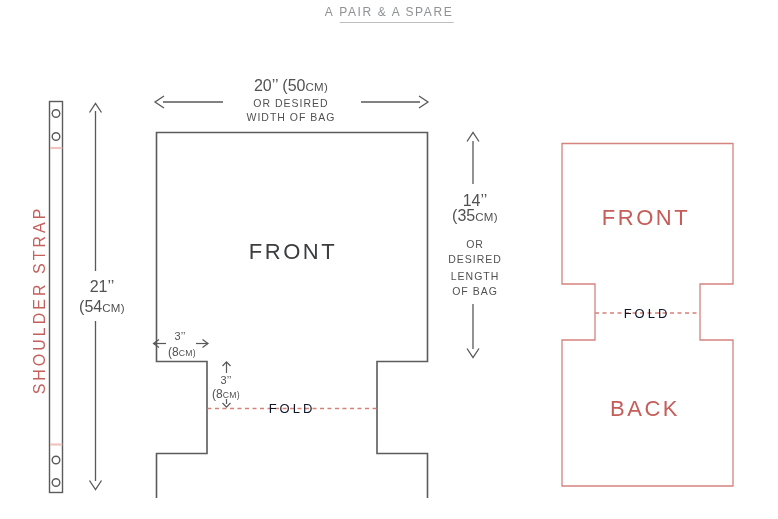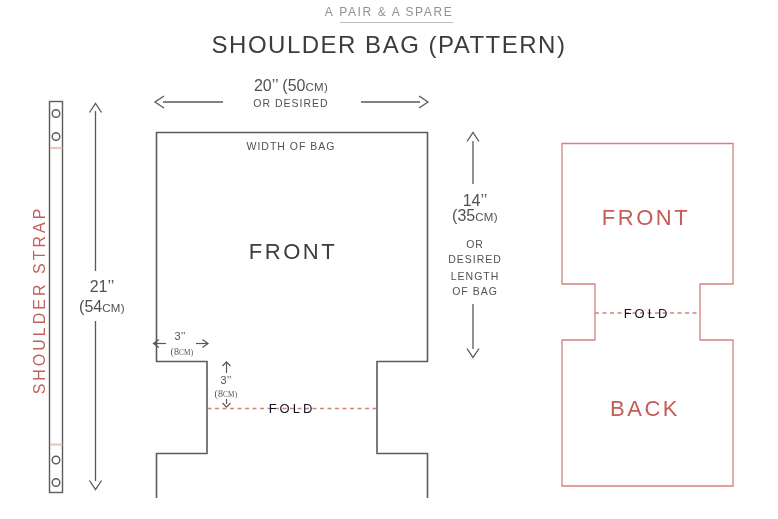--- a/index.html
+++ b/index.html
@@ -17,21 +17,21 @@
   .brand .prefix{margin-right:5px;}
   .brand .rest{border-bottom:1px solid #bcbec0;padding-bottom:3px;}
   .title{font-size:24px;letter-spacing:1.5px;color:#3c3c3e;}
   .strap-label{
     font-size:16px;letter-spacing:3px;color:#c4615d;
     transform:translate(-50%,-50%) rotate(-90deg);
   }
   .dim-lg{font-size:16px;color:#515153;}
   .dim-sm{font-size:10.5px;letter-spacing:1px;color:#515153;}
   .dim-xs{font-size:11px;color:#515153;}
-  .dim-xxs{font-size:10px;color:#515153;font-family:Liberation Serif, serif;}
+  .dim-xxs{font-size:12px;color:#515153;}
   .unit{font-size:0.72em;letter-spacing:0.3px;text-align:right;}
   .part-label{font-size:22px;letter-spacing:2.5px;color:#3c3d3f;}
   .part-label-red{font-size:22px;letter-spacing:2.5px;color:#c55d59;}
   .fold-label{font-size:13px;letter-spacing:3px;color:#0f172a;}
 </style>
 </head>
 <body>
 
 <div id="stage">
 
@@ -91,36 +91,35 @@
 
     <path d="M562,143.5 L733,143.5 L733,284 L700,284 L700,340 L733,340 L733,486
          L562,486 L562,340 L595,340 L595,284 L562,284 Z" stroke="#d4837d" stroke-width="1.3" fill="none"></path>
 
     <line x1="595" y1="313" x2="700" y2="313" stroke="#d28379" stroke-width="1.3" stroke-dasharray="4 3.5"></line>
   </svg>
 
   <div class="t brand" style="left:389px;top:12px;">
     <span class="prefix">A</span><span class="rest">PAIR &amp; A SPARE</span>
   </div>
-  <div class="t title" style="left:389px;top:45px;">SHOULDER BAG (PATTERN)</div>
 
   <div class="t strap-label" style="left:40px;top:300px;">SHOULDER STRAP</div>
 
   <div class="t dim-lg" style="left:102px;top:287px;">
     <span>21’’</span>
   </div>
   <div class="t dim-lg" style="left:102px;top:307px;">
     <span>(54</span><span class="unit">CM)</span>
   </div>
 
   <div class="t dim-lg" style="left:291px;top:86px;">
     <span>20’’ (50</span><span class="unit">CM)</span>
   </div>
   <div class="t dim-sm" style="left:291px;top:103px;">OR DESIRED</div>
-  <div class="t dim-sm" style="left:291px;top:117px;margin-top:29px;">WIDTH OF BAG</div>
+  <div class="t dim-sm" style="left:291px;top:117px;">WIDTH OF BAG</div>
 
   <div class="t part-label" style="left:293px;top:252px;">FRONT</div>
 
   <div class="t dim-lg" style="left:475px;top:201px;">
     <span>14’’</span>
   </div>
   <div class="t dim-lg" style="left:475px;top:216px;">
     <span>(35</span><span class="unit">CM)</span>
   </div>
   <div class="t dim-sm" style="left:475px;top:244px;">OR</div>

